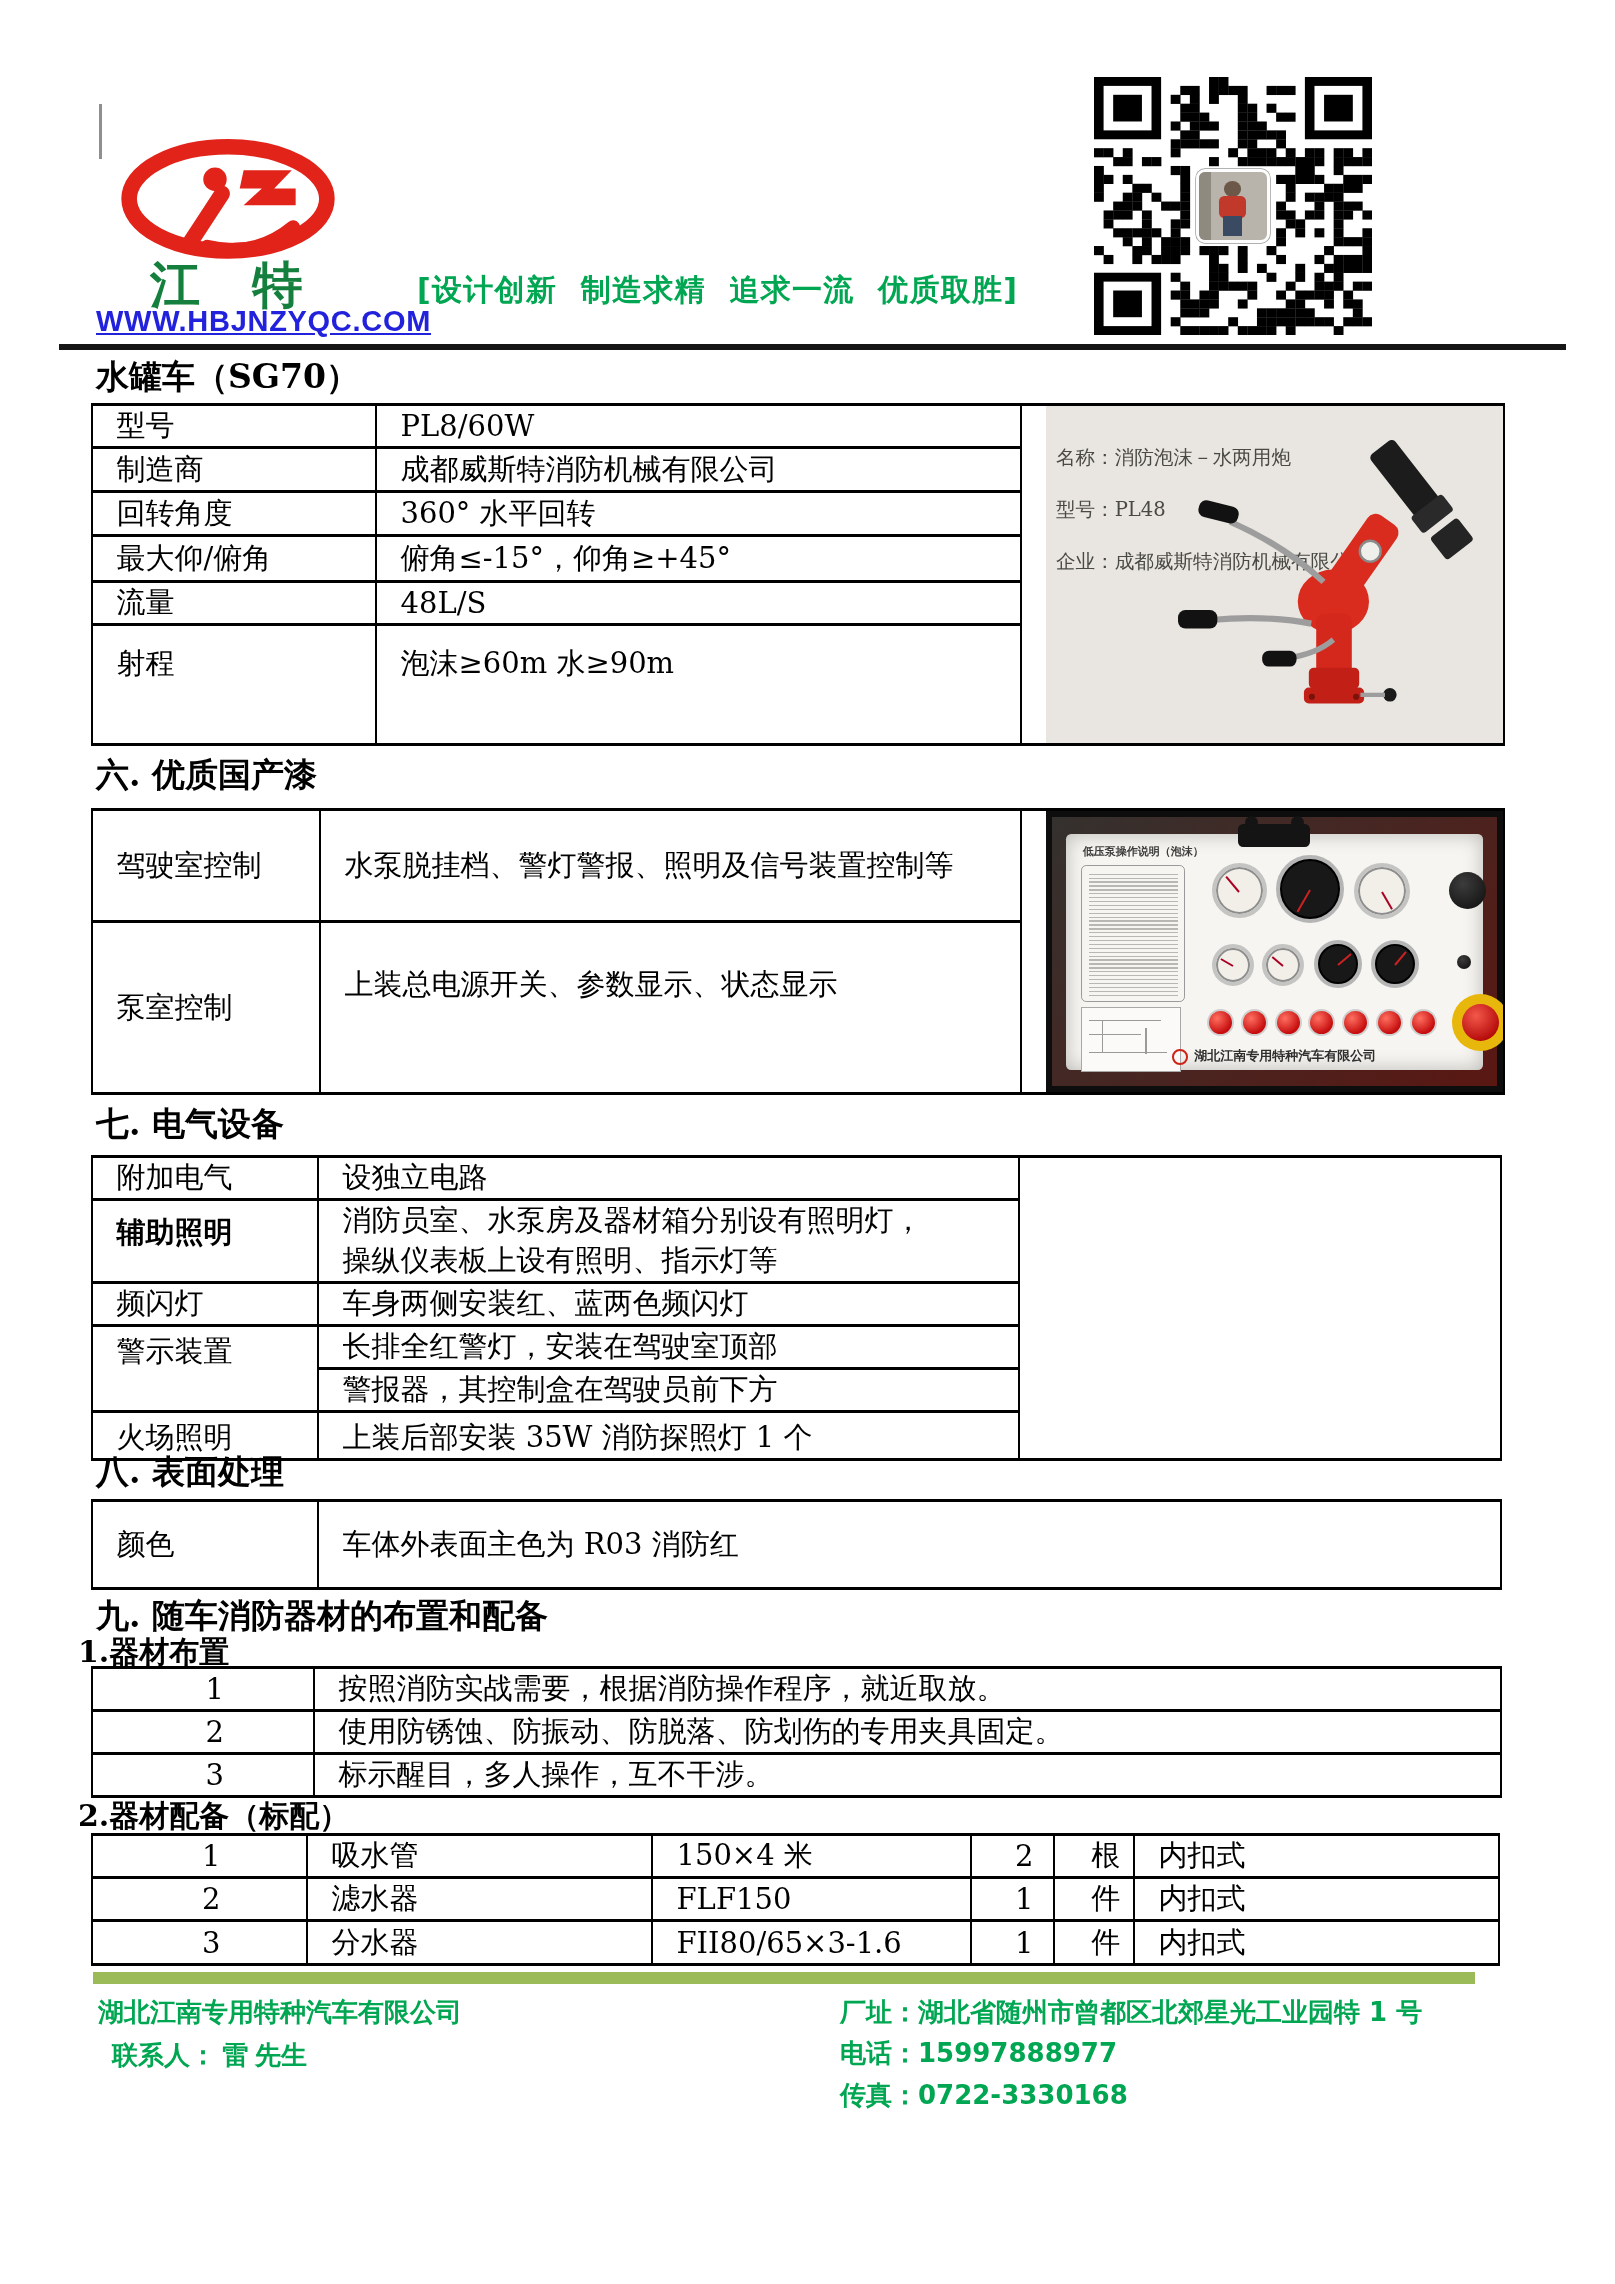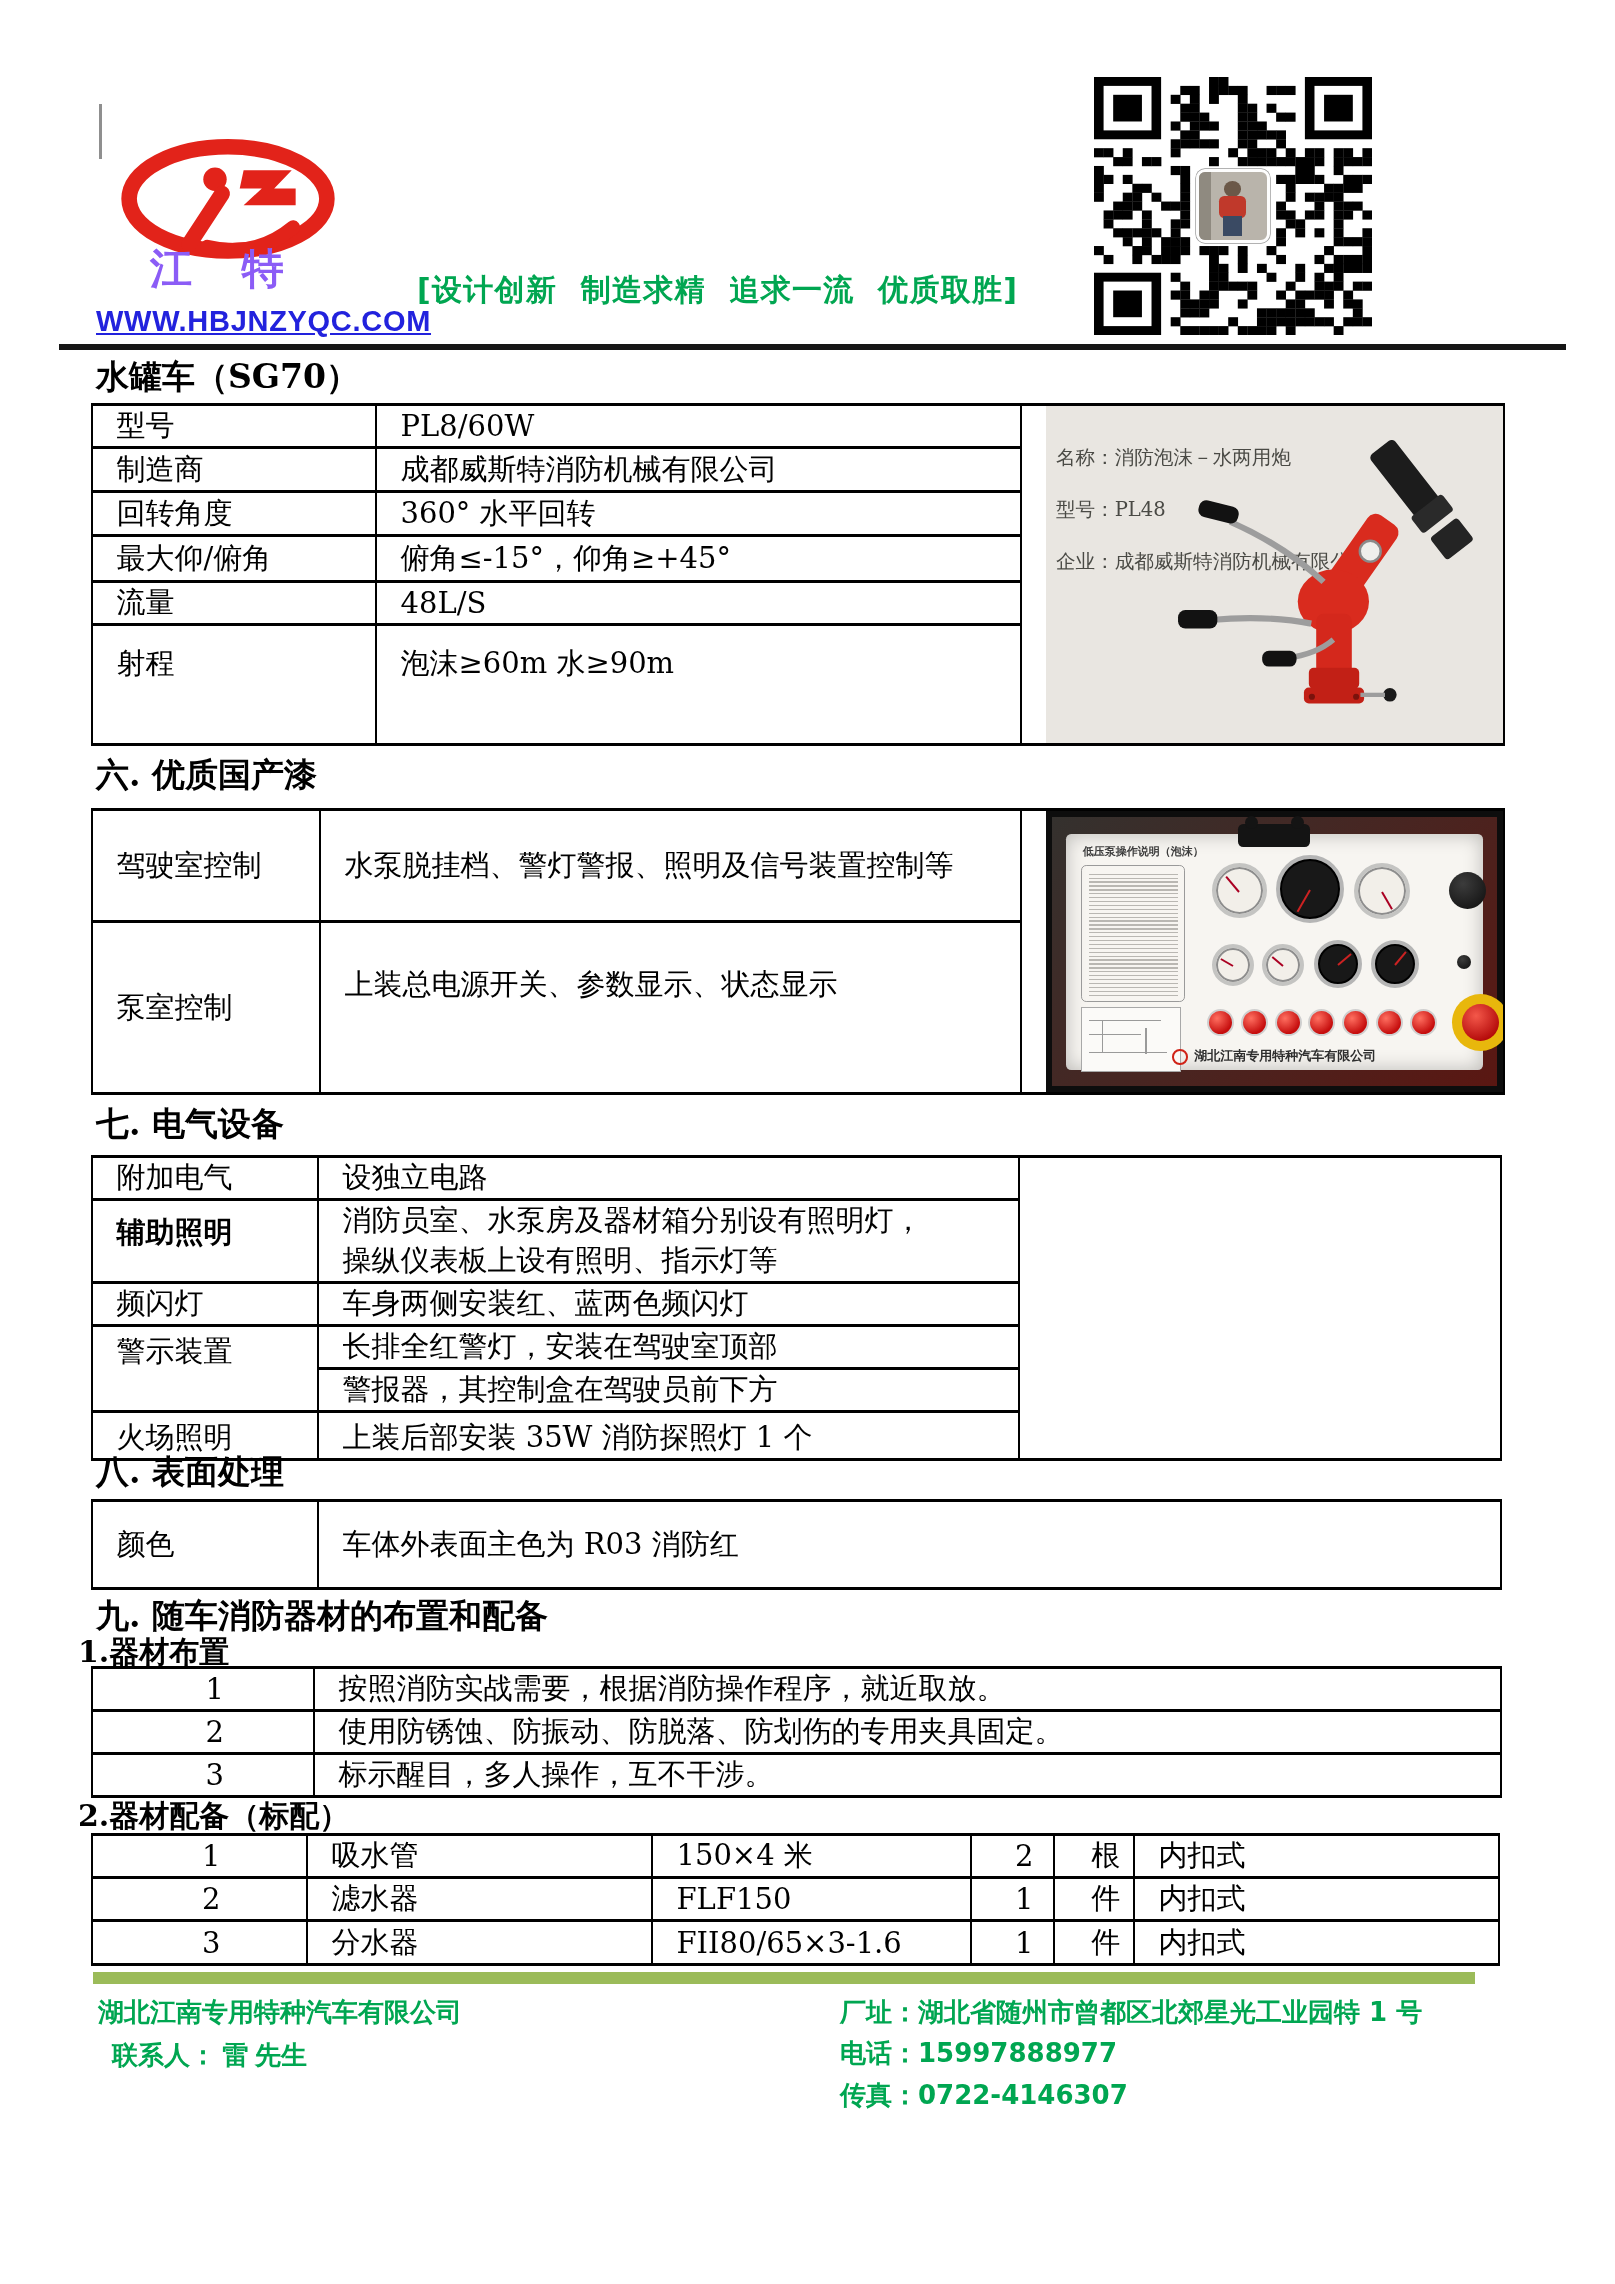--- a/index.html
+++ b/index.html
@@ -10,22 +10,22 @@
     font-family:"DejaVu Serif","Liberation Serif",serif;
     color:#000;
     overflow:hidden;
   }
   .abs{position:absolute;}
 
   
   .gray-tick{left:99px;top:104px;width:2.6px;height:55px;background:#8f8f8f;}
   .logo-box{left:116px;top:139px;width:224px;height:121px;}
   .logo-chars{
-    left:150px;top:241px;width:196px;
-    font-size:42px;font-weight:bold;color:#8b5cf6;
+    left:150px;top:252px;width:196px;
+    font-size:50px;font-weight:bold;color:#15803d;
     font-family:"DejaVu Sans","Liberation Sans",sans-serif;
     word-spacing:30px;letter-spacing:2.6px;white-space:nowrap;
   }
   .website{
     left:96px;top:305px;
     font-family:"Liberation Sans","DejaVu Sans",sans-serif;
     font-size:29px;font-weight:bold;color:#2222dd;
     text-decoration:underline;letter-spacing:0.7px;white-space:nowrap;
   }
   .slogan{
@@ -728,16 +728,16 @@
       </table>
   </div>
 
   <div class="abs green-bar"></div>
 
   <div class="abs f-green" style="left:98px;top:1995px;">湖北江南专用特种汽车有限公司</div>
   <div class="abs f-green" style="left:112px;top:2038px;font-family:Liberation Serif, serif;">联系人：  雷 先生</div>
 
   <div class="abs f-green" style="left:840px;top:1995px;">厂址：湖北省随州市曾都区北郊星光工业园特 1 号</div>
   <div class="abs f-green" style="left:840px;top:2036px;">电话：15997888977</div>
-  <div class="abs f-green" style="left:840px;top:2078px;">传真：0722-4146307</div>
+  <div class="abs f-green" style="left:840px;top:2078px;">传真：0722-3330168</div>
 
 </div>
 
 
 </body></html>

